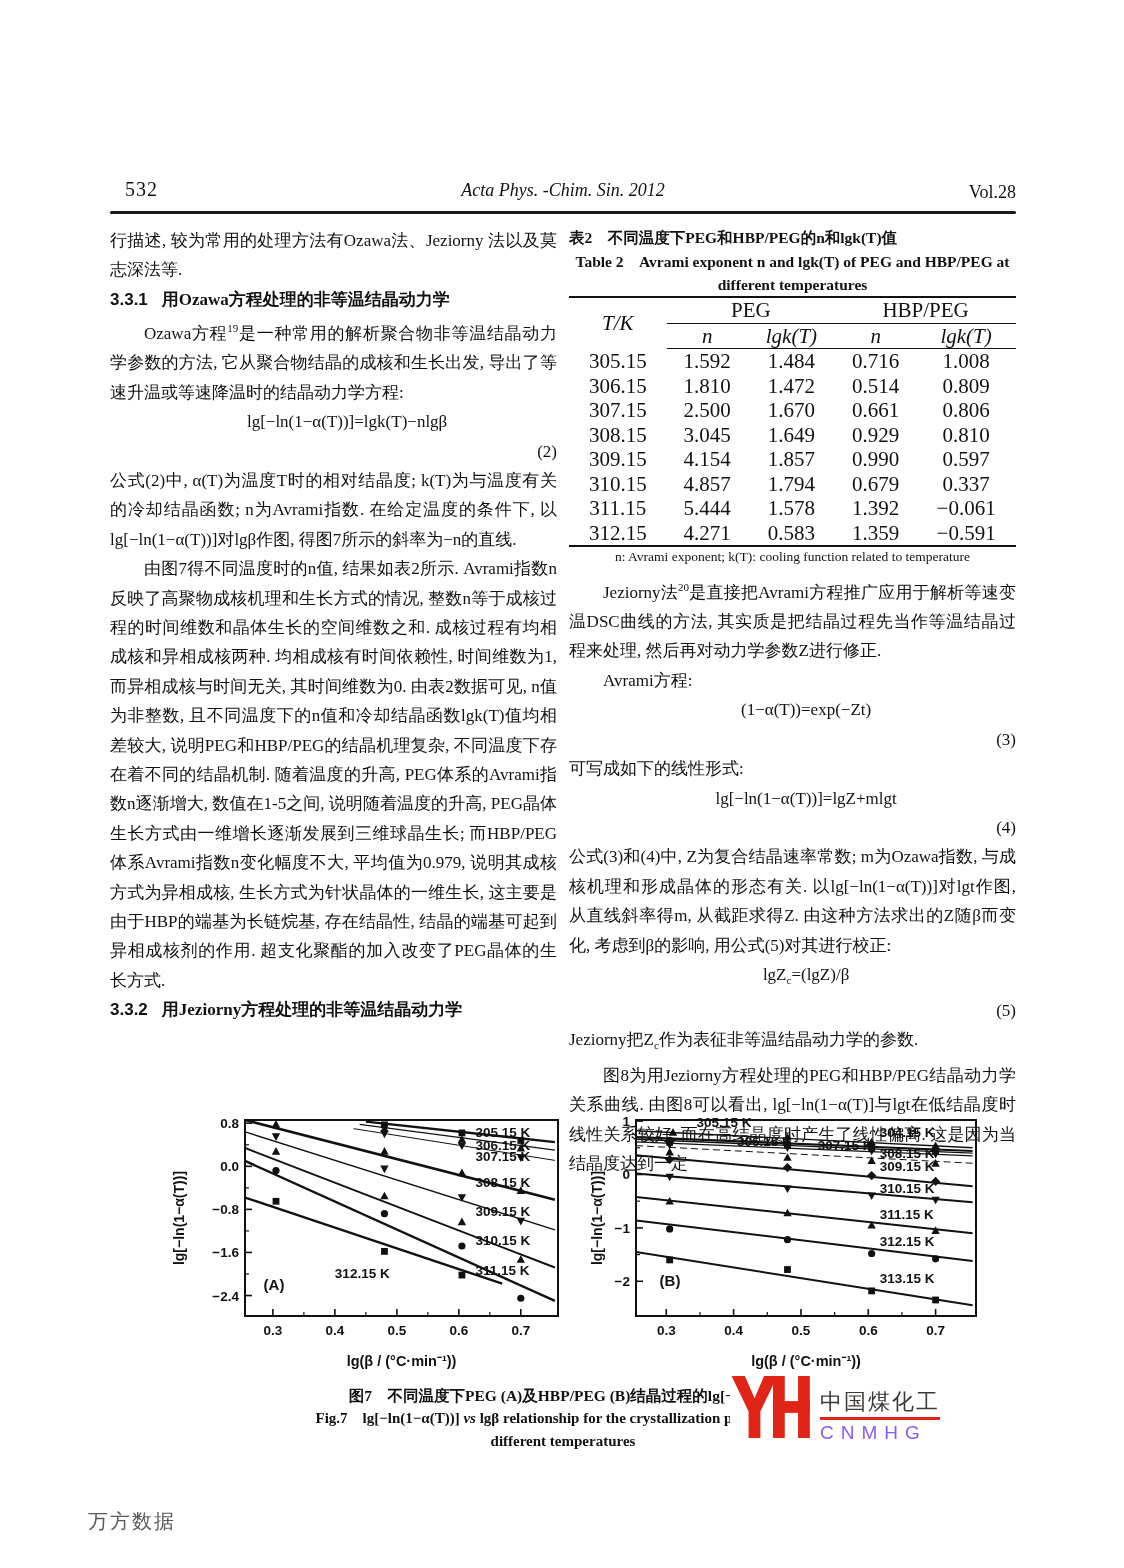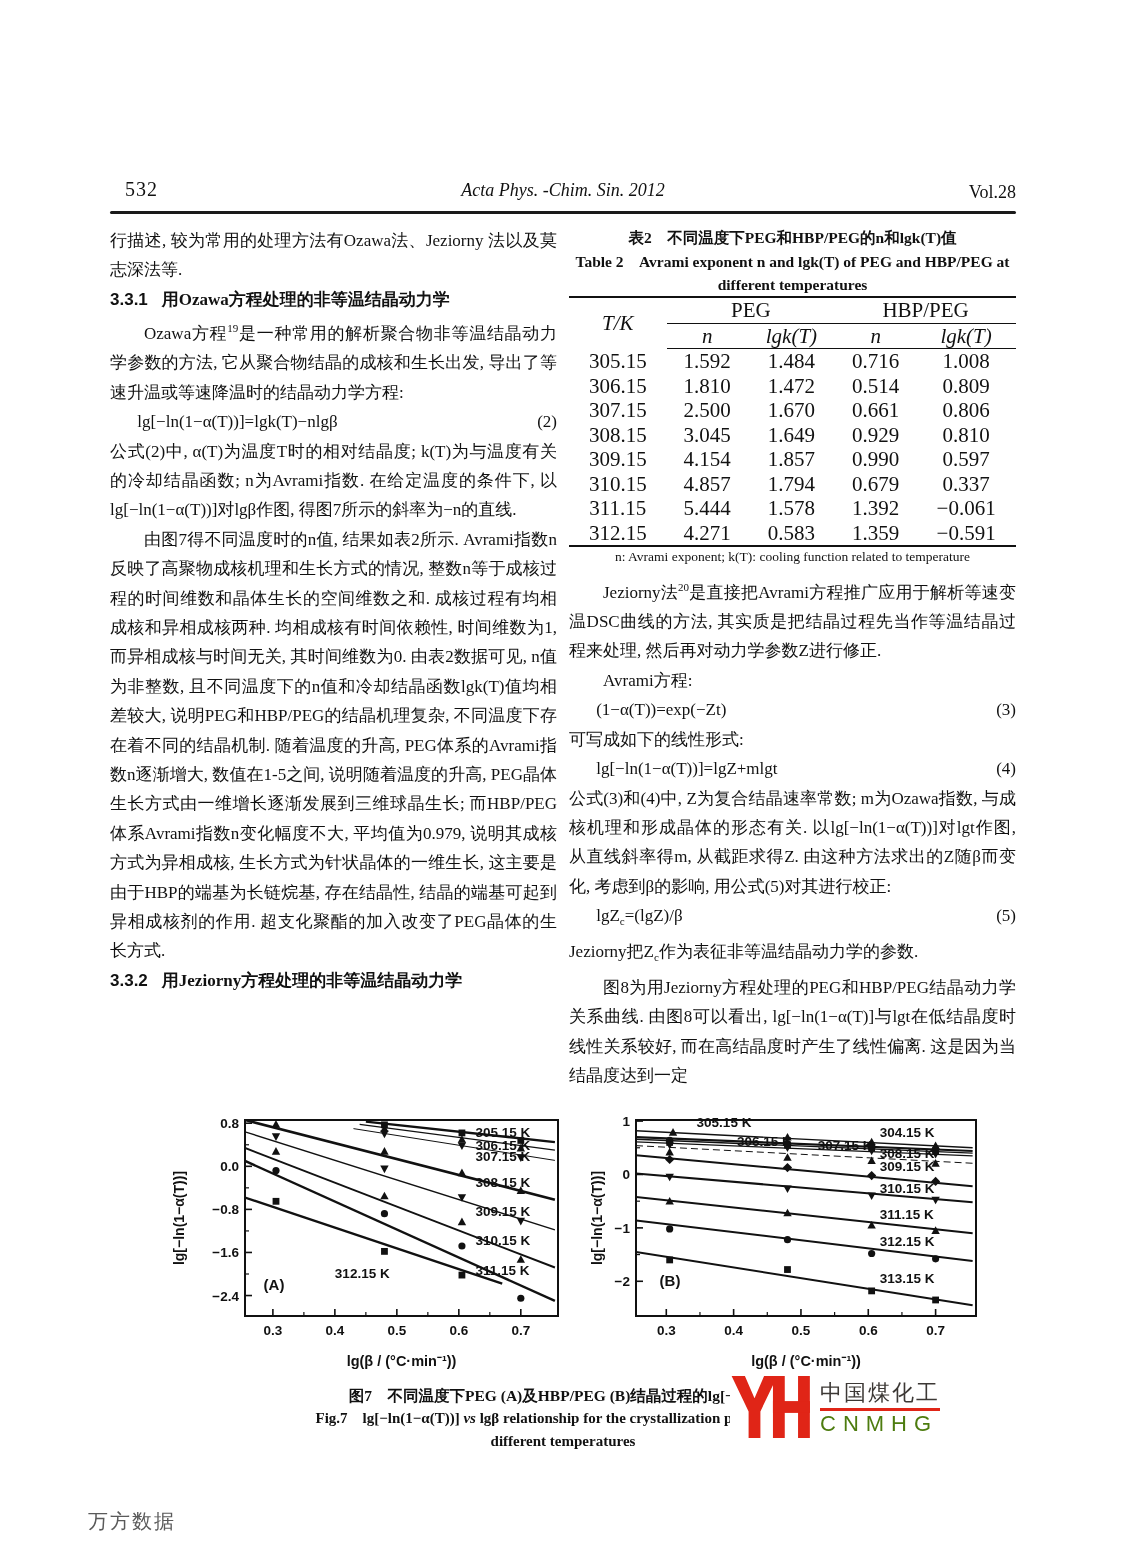--- a/index.html
+++ b/index.html
@@ -15,47 +15,47 @@
   .hdr .vol{position:absolute; right:0; top:4px; font-size:18px;}
   .hdr-rule{position:absolute; left:110px; top:211px; width:906px; height:3px; background:#1a1a1a; border-radius:2px;}
   
   .col{position:absolute; width:447px; font-size:17px; line-height:29.4px; text-align:justify;}
   .col p{margin:0;}
   .col .ind{text-indent:2em;}
   .col-left{left:110px; top:226px;}
   .col-right{left:569px; top:226px;}
   .sec-head{font-weight:bold;}
   .sec-head .num{font-family:"Liberation Sans",sans-serif; font-weight:700; margin-right:14px;}
-  .eq{display:flex; align-items:flex-start;}
+  .eq{display:flex; align-items:center;flex-direction:column;}
   .eq .f{margin-left:1.6em;}
   .eq .num{margin-left:auto;}
   sup{font-size:11px;}
   sub{font-size:11px;}
   
   .tbl-wrap{margin-bottom:6px;}
-  .tbl-title-zh{text-align:center; font-weight:bold; font-size:15.5px; line-height:24px; margin:0 0 4px 0;}
+  .tbl-title-zh{text-align:left; font-weight:bold; font-size:15.5px; line-height:24px; margin:0 0 4px 0;}
   .tbl-title-en{text-align:center; font-weight:bold; font-size:15.5px; line-height:23px; margin:0 0 6px 0;}
   table.t2{width:100%; border-collapse:collapse; font-size:21px; border-top:2.6px solid #111; border-bottom:2.6px solid #111;}
   table.t2 th, table.t2 td{padding:1px 2px; text-align:center; font-weight:normal; line-height:22.5px;}
   table.t2 .grp{border-bottom:1.4px solid #111;}
   table.t2 thead tr.sub th{border-bottom:1.6px solid #111;}
   table.t2 th.tk{font-style:italic;}
   table.t2 .ital{font-style:italic;}
   .tbl-foot{font-size:13.5px; text-align:center; line-height:20px; margin:5px 0 10px 0;}
   
   .chart{position:absolute;}
   .caption{position:absolute; left:110px; top:1384px; width:906px; text-align:center; font-weight:bold;}
   .caption .zh{font-size:15.5px; line-height:23px;}
   .caption .en{font-size:15px; line-height:23px;}
   
   .wm{position:absolute; left:730px; top:1370px; width:334px; height:74px; background:#fff; display:flex; align-items:flex-start;}
   .wm .glyph{flex:0 0 auto; margin-top:6px;}
-  .wm .txt{margin-left:10px; margin-top:11px;}
+  .wm .txt{margin-left:10px; margin-top:20px;}
   .wm .zh{font-family:"Liberation Sans","DejaVu Sans",sans-serif; font-size:22px; color:#3c3835; letter-spacing:2px; line-height:24px; border-bottom:3px solid #e02517; padding-bottom:3px;}
-  .wm .en{font-family:"Liberation Sans","DejaVu Sans",sans-serif; font-size:22px; color:#4d7c0f; letter-spacing:7px; line-height:26px;}
+  .wm .en{font-family:"Liberation Sans","DejaVu Sans",sans-serif; font-size:19px; color:#8b5cf6; letter-spacing:7px; line-height:26px;}
   .footer-brand{position:absolute; left:88px; top:1508px; font-size:20px; color:#5a5a5a; font-family:"Liberation Sans","DejaVu Sans",sans-serif; letter-spacing:2px;}
 </style>
 </head>
 <body>
 
 <div class="page">
 
   <div class="hdr">
     <span class="pageno">532</span>
     <span class="journal">Acta Phys. -Chim. Sin. 2012</span>

